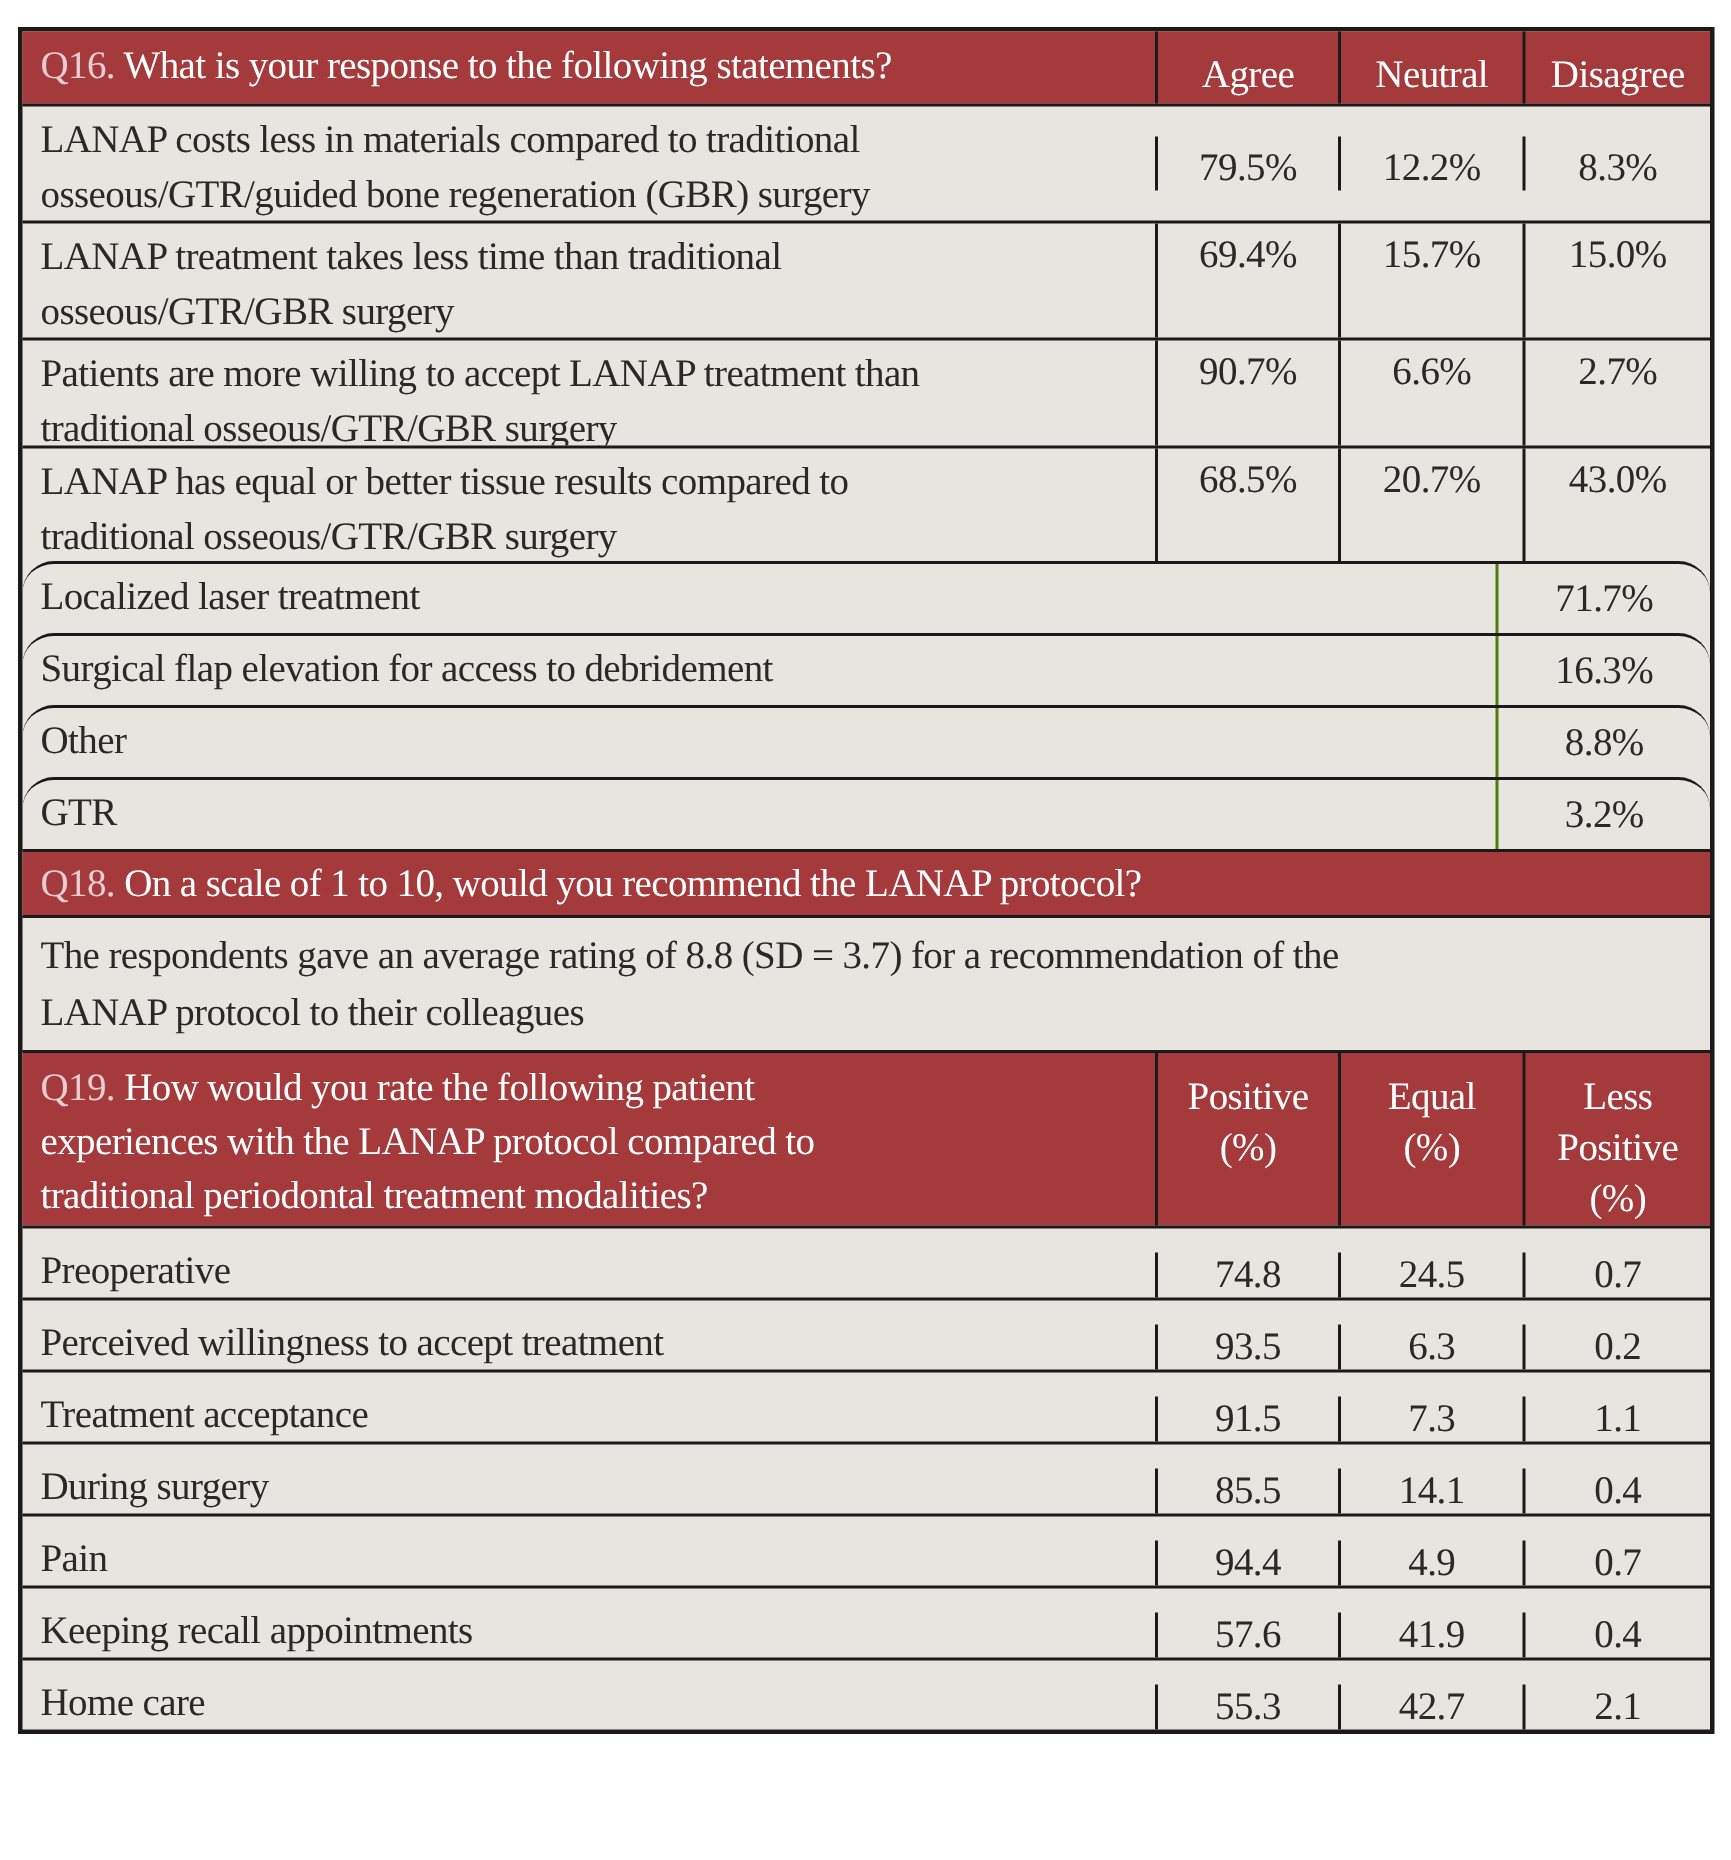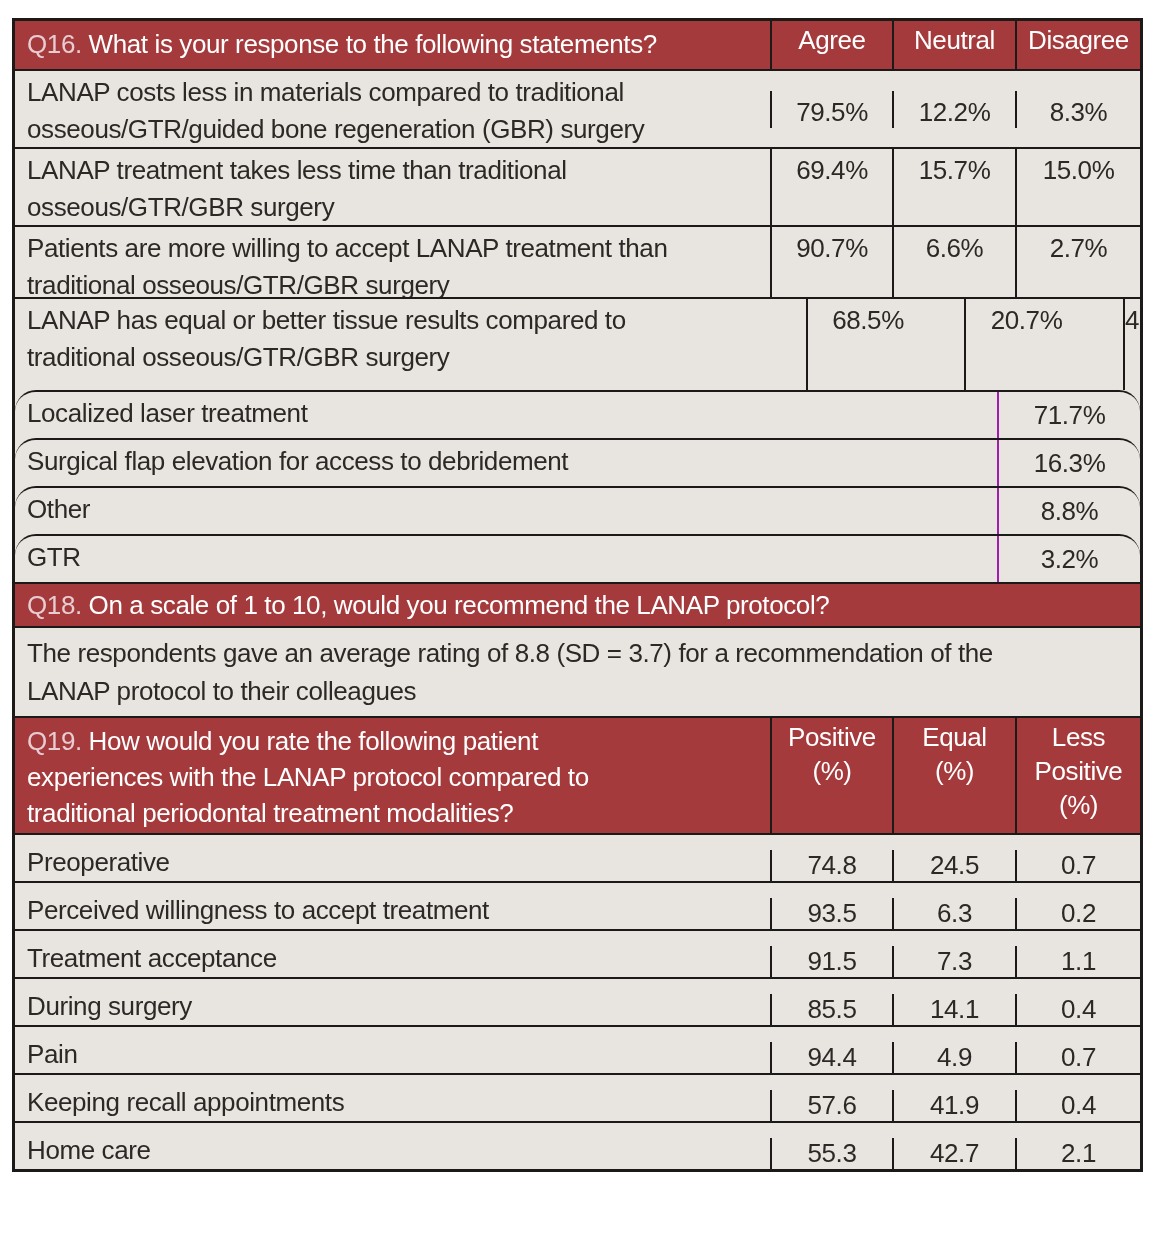--- a/index.html
+++ b/index.html
@@ -1,60 +1,60 @@
 <!DOCTYPE html>
 <html><head>
 <meta charset="utf-8">
 <style>
   * { margin:0; padding:0; box-sizing:border-box; }
   html,body { background:#ffffff; }
   .page {
     position:relative;
     width:1154px; height:1240px;
     background:#ffffff;
-    font-family:Liberation Sans, sans-serif;
+    font-family:Liberation Serif, serif;
     color:#2b2826;
     letter-spacing:-0.4px;
     overflow:hidden;
   }
   .survey-table {
     position:absolute; left:12px; top:18px;
     width:1131px;
     border:3px solid #1c1a19;
     background:#e8e4df;
   }
   .row { display:flex; width:100%; }
   .row + .row, .sect-first { border-top:2px solid #1c1a19; }
 
   
   .cell { overflow:hidden; }
   .c-label { flex:0 0 755px; padding:3px 12px 0 12px; font-size:26px; line-height:37px; }
   .c-v1 { flex:0 0 122px; border-left:2px solid #1c1a19; }
   .c-v2 { flex:0 0 123px; border-left:2px solid #1c1a19; }
   .c-v3 { flex:1 1 auto;  border-left:2px solid #1c1a19; }
   .c-wide  { flex:0 0 982px; padding:3px 12px 0 12px; font-size:26px; line-height:37px; }
-  .c-wval  { flex:1 1 auto; border-left:2px solid #a21caf; }
+  .c-wval  { flex:1 1 auto; border-left:2px solid #4d7c0f; }
   .c-full  { flex:1 1 auto; padding:6px 12px 0 12px; font-size:26px; line-height:38px; }
 
   .val { font-size:26px; text-align:center; padding-top:6px; }
   .val-mid { font-size:26px; text-align:center; display:flex; align-items:center; justify-content:center; }
 
   
   .qhead { background:#a43a3c; color:#ffffff; }
   .qhead .c-label, .qhead .c-wide, .qhead .c-full { font-size:26px; line-height:36px; padding-top:5px; }
   .qnum { color:#e7ccd2; }
   .qtext { white-space:pre-line; }
-  .colhead { color:#ffffff; font-size:26px; line-height:34px; text-align:center; padding-top:2px; white-space:pre-line; }
+  .colhead { color:#ffffff; font-size:26px; line-height:34px; text-align:center; padding-top:12px; white-space:pre-line; }
 
   
   .h-q16head { height:48px; }
   .h-q16r1 { height:78px;align-items:center; }
   .h-q16r2 { height:78px; }
   .h-q16r3 { height:72px; }
-  .h-q16r4 { height:93px;gap:36px; }
+  .h-q16r4 { height:77px; }
   .h-q17head { height:75px; }
   .h-q17r { height:48px;border-radius:21px; }
   .h-q18head { height:44px; }
   .h-q18body { height:90px; }
   .h-q19head { height:117px; }
   .h-q19r { height:48px;align-items:flex-end; }
 
   .prewrap { white-space:pre-line; }
 </style>
 </head>

